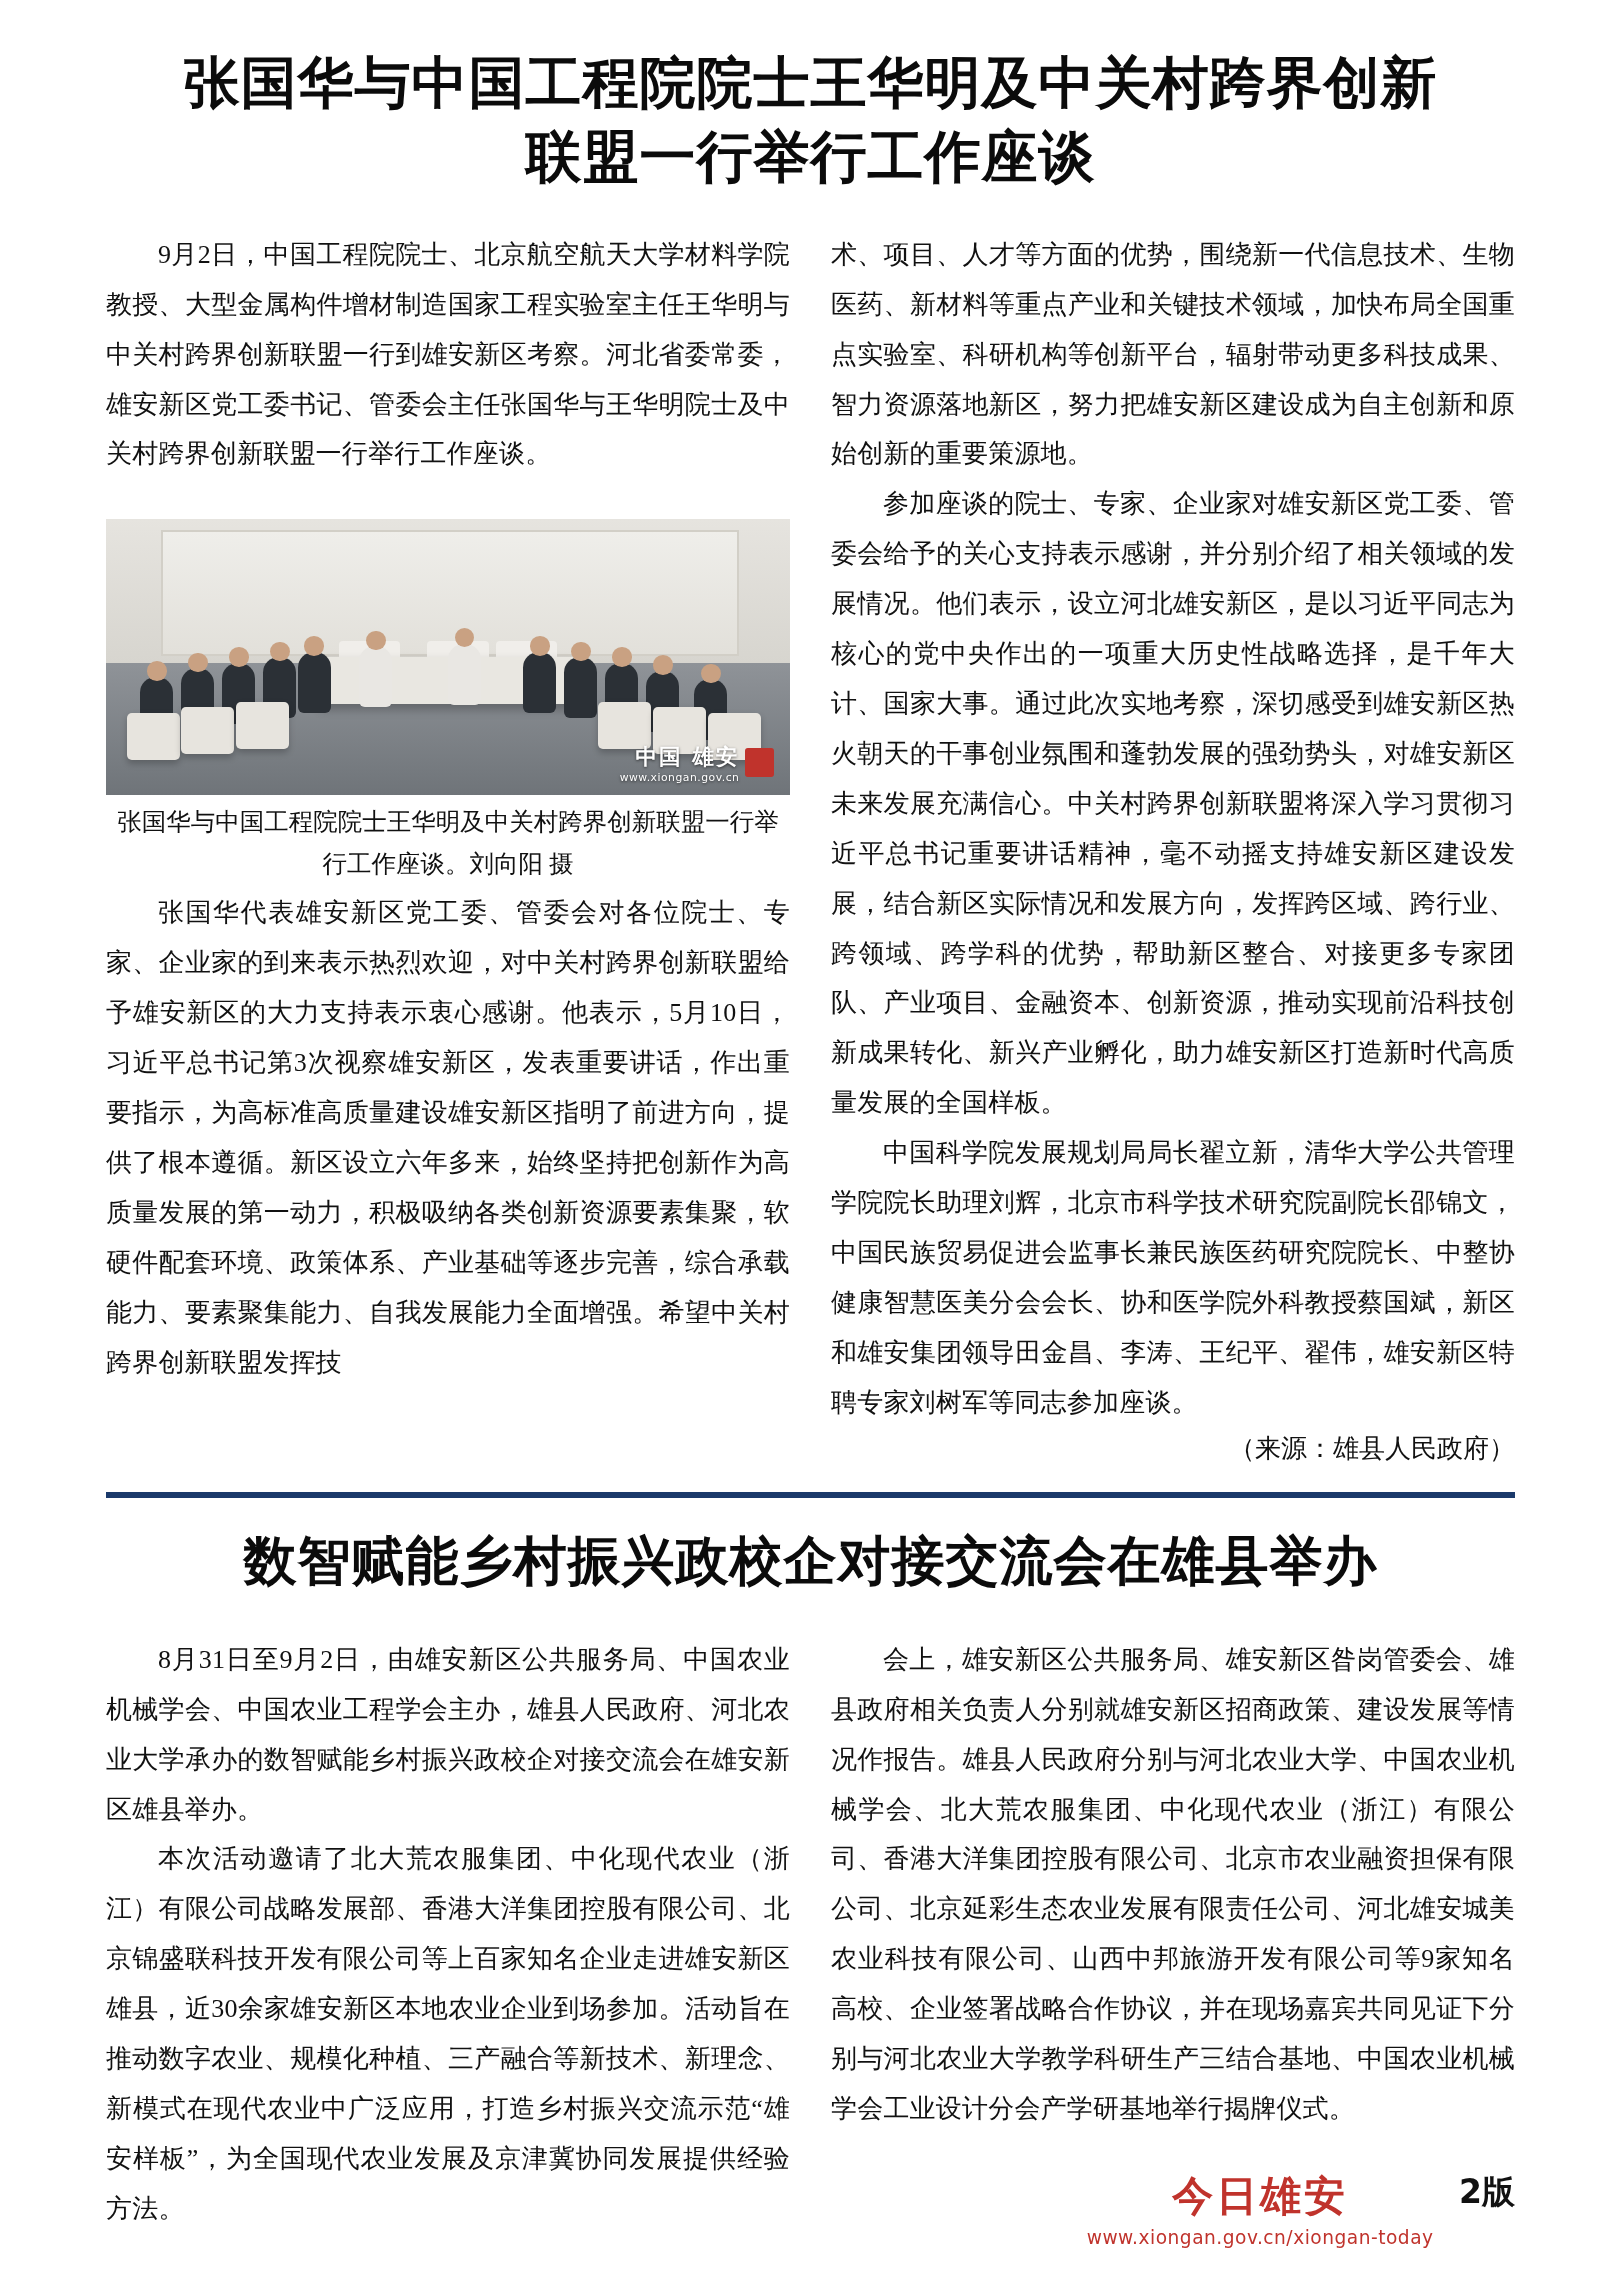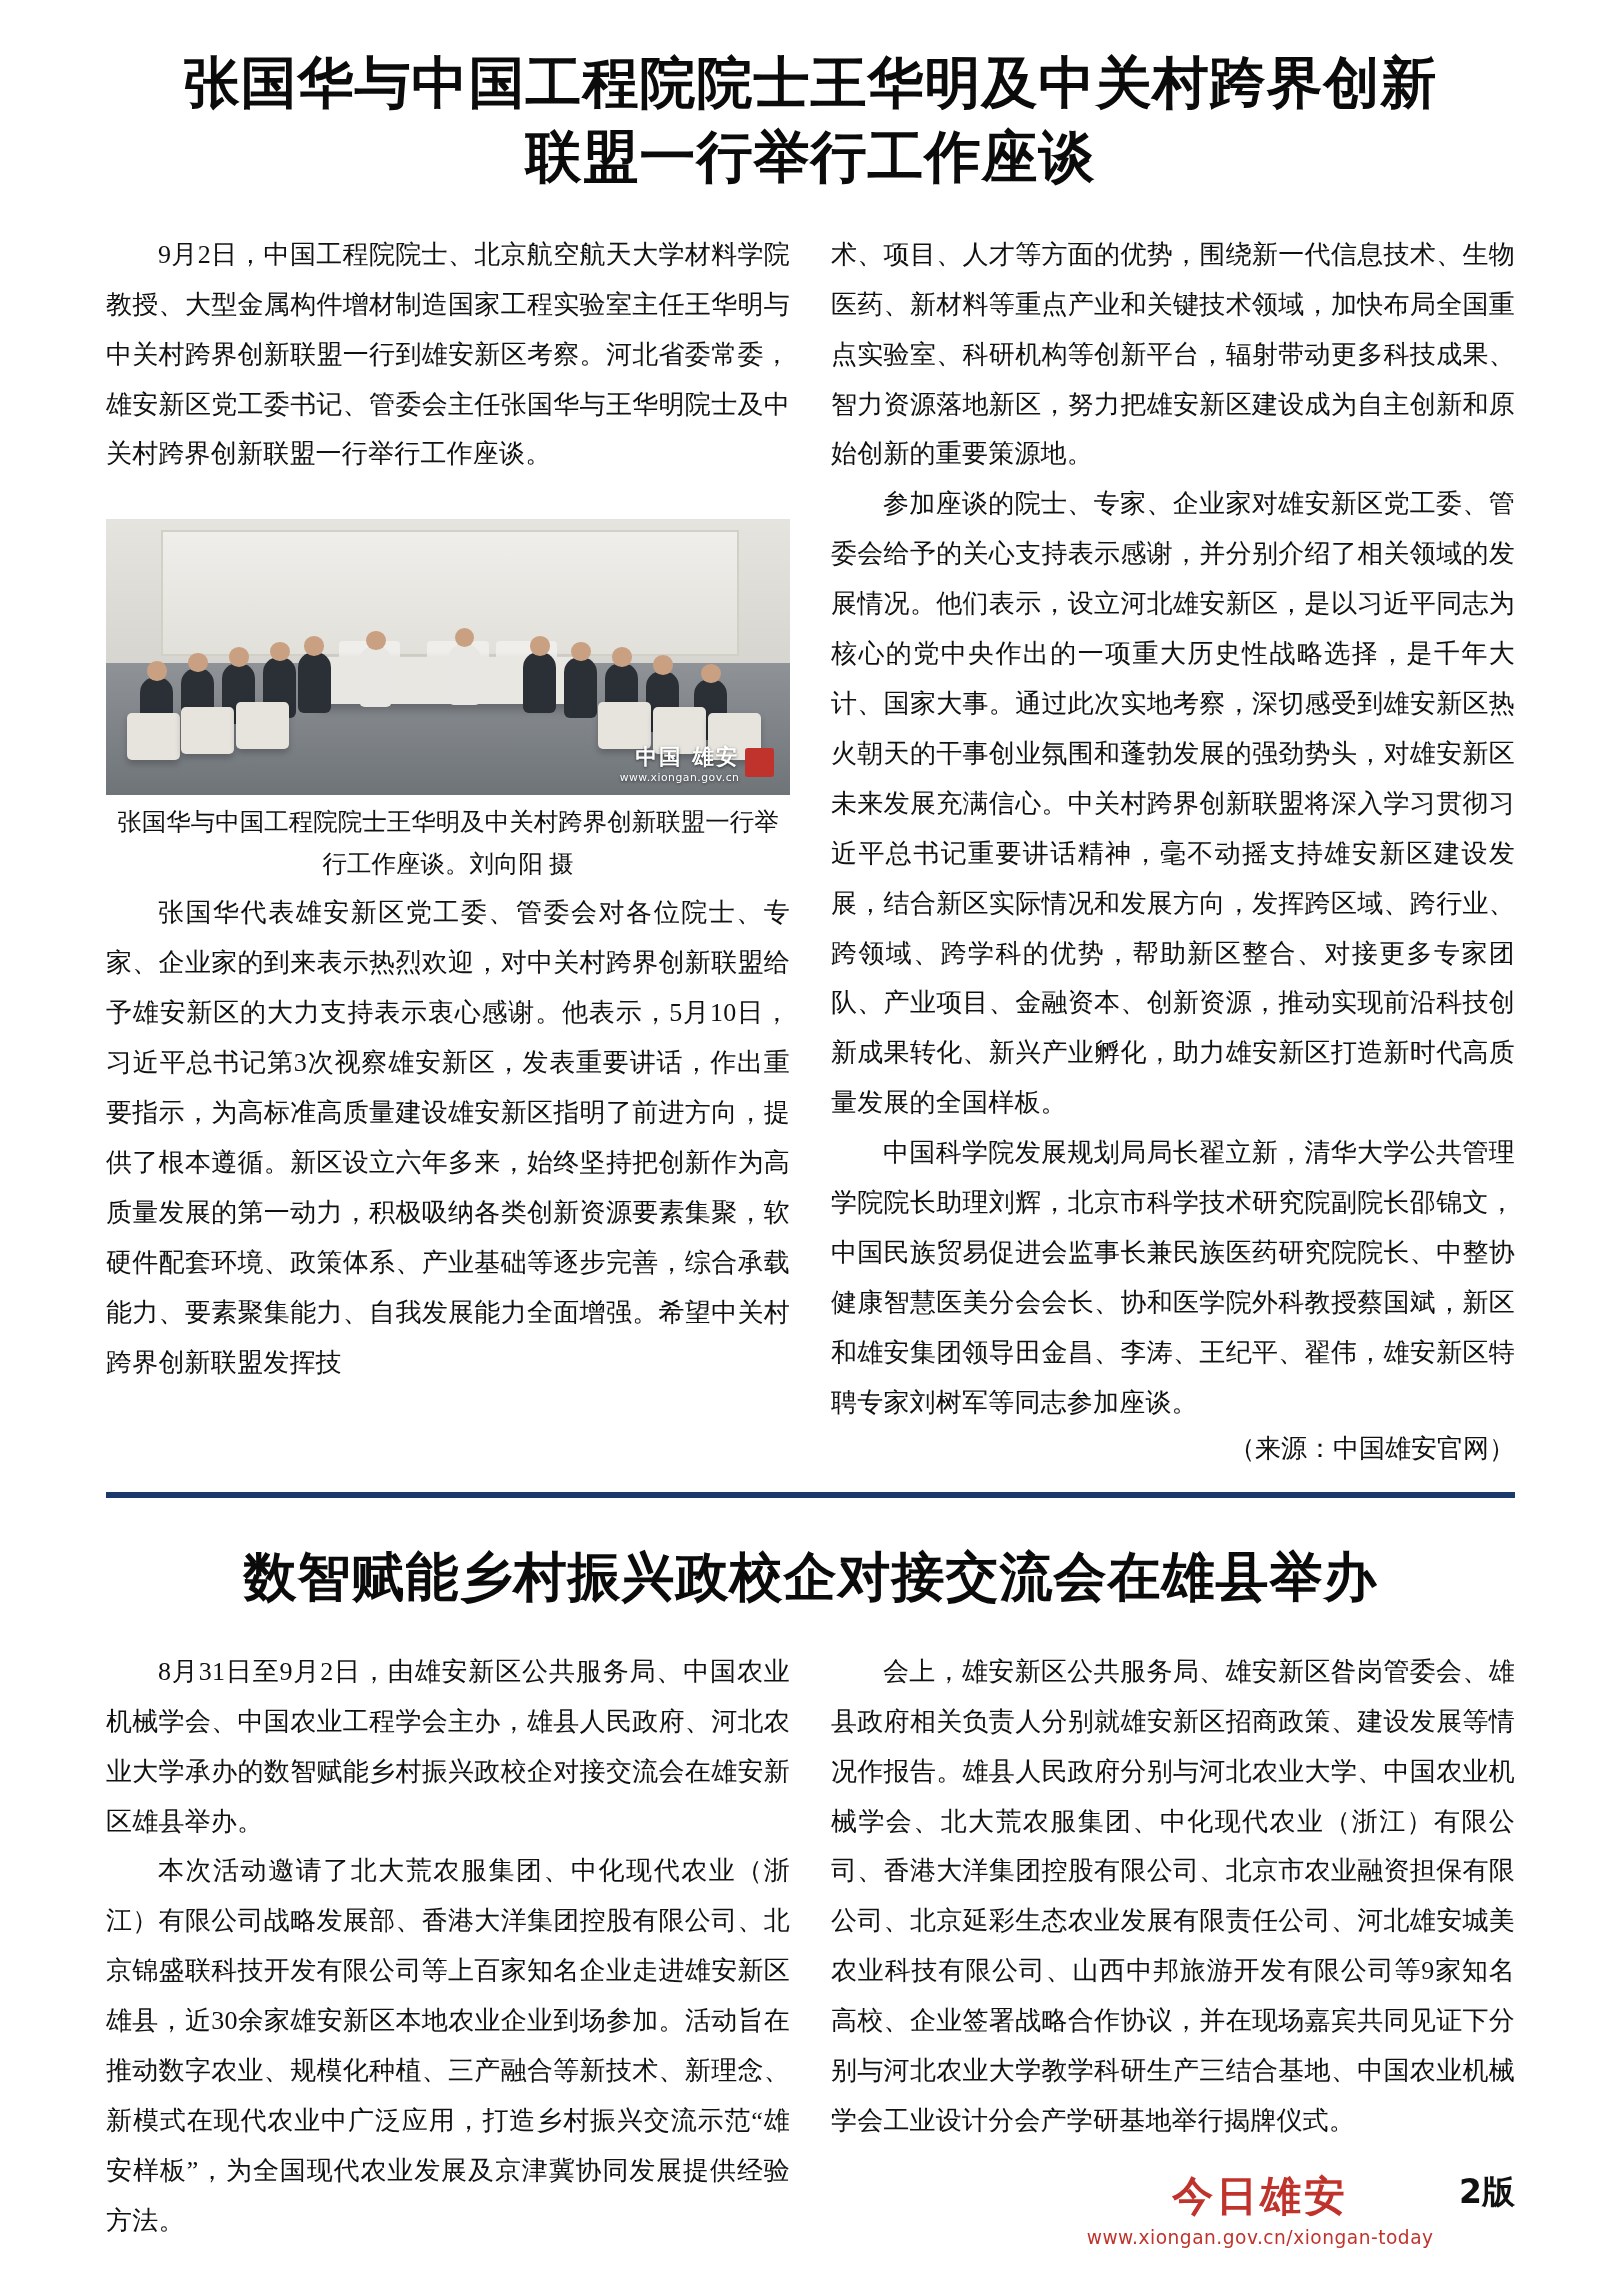--- a/index.html
+++ b/index.html
@@ -174,27 +174,27 @@
   .rule {
     margin-top: 25.5px;
     border-top: 6.9px solid #1b3a6b;
   }
 
   
   .article2 {
     padding-top: 33px;
   }
   .headline2 {
-    font-family: Liberation Sans, sans-serif;
+    font-family: Liberation Mono, monospace;
     font-weight: bold;
     font-size: 53px;
     line-height: 1.3;
     text-align: center;
     color: #0b0b0b;
-    margin: 12px;
+    margin: 0;
     letter-spacing: 1px;
   }
 
   .jump {
     font-size: 26px;
     text-align: right;
     margin-top: 5.9px;
   }
 
   
@@ -315,21 +315,21 @@
 
         <div class="caption">张国华与中国工程院院士王华明及中关村跨界创新联盟一行举行工作座谈。刘向阳 摄</div>
 
         <p class="body indent">张国华代表雄安新区党工委、管委会对各位院士、专家、企业家的到来表示热烈欢迎，对中关村跨界创新联盟给予雄安新区的大力支持表示衷心感谢。他表示，5月10日，习近平总书记第3次视察雄安新区，发表重要讲话，作出重要指示，为高标准高质量建设雄安新区指明了前进方向，提供了根本遵循。新区设立六年多来，始终坚持把创新作为高质量发展的第一动力，积极吸纳各类创新资源要素集聚，软硬件配套环境、政策体系、产业基础等逐步完善，综合承载能力、要素聚集能力、自我发展能力全面增强。希望中关村跨界创新联盟发挥技</p>
       </div>
 
       <div class="col">
         <p class="body">术、项目、人才等方面的优势，围绕新一代信息技术、生物医药、新材料等重点产业和关键技术领域，加快布局全国重点实验室、科研机构等创新平台，辐射带动更多科技成果、智力资源落地新区，努力把雄安新区建设成为自主创新和原始创新的重要策源地。</p>
         <p class="body indent">参加座谈的院士、专家、企业家对雄安新区党工委、管委会给予的关心支持表示感谢，并分别介绍了相关领域的发展情况。他们表示，设立河北雄安新区，是以习近平同志为核心的党中央作出的一项重大历史性战略选择，是千年大计、国家大事。通过此次实地考察，深切感受到雄安新区热火朝天的干事创业氛围和蓬勃发展的强劲势头，对雄安新区未来发展充满信心。中关村跨界创新联盟将深入学习贯彻习近平总书记重要讲话精神，毫不动摇支持雄安新区建设发展，结合新区实际情况和发展方向，发挥跨区域、跨行业、跨领域、跨学科的优势，帮助新区整合、对接更多专家团队、产业项目、金融资本、创新资源，推动实现前沿科技创新成果转化、新兴产业孵化，助力雄安新区打造新时代高质量发展的全国样板。</p>
         <p class="body indent">中国科学院发展规划局局长翟立新，清华大学公共管理学院院长助理刘辉，北京市科学技术研究院副院长邵锦文，中国民族贸易促进会监事长兼民族医药研究院院长、中整协健康智慧医美分会会长、协和医学院外科教授蔡国斌，新区和雄安集团领导田金昌、李涛、王纪平、翟伟，雄安新区特聘专家刘树军等同志参加座谈。</p>
-        <div class="source">（来源：中国雄安官网）</div>
+        <div class="source">（来源：雄县人民政府）</div>
       </div>
 
     </div>
 
     <div class="rule"></div>
   </div>
 
   <div class="article2">
     <h1 class="headline2">数智赋能乡村振兴政校企对接交流会在雄县举办</h1>
 

